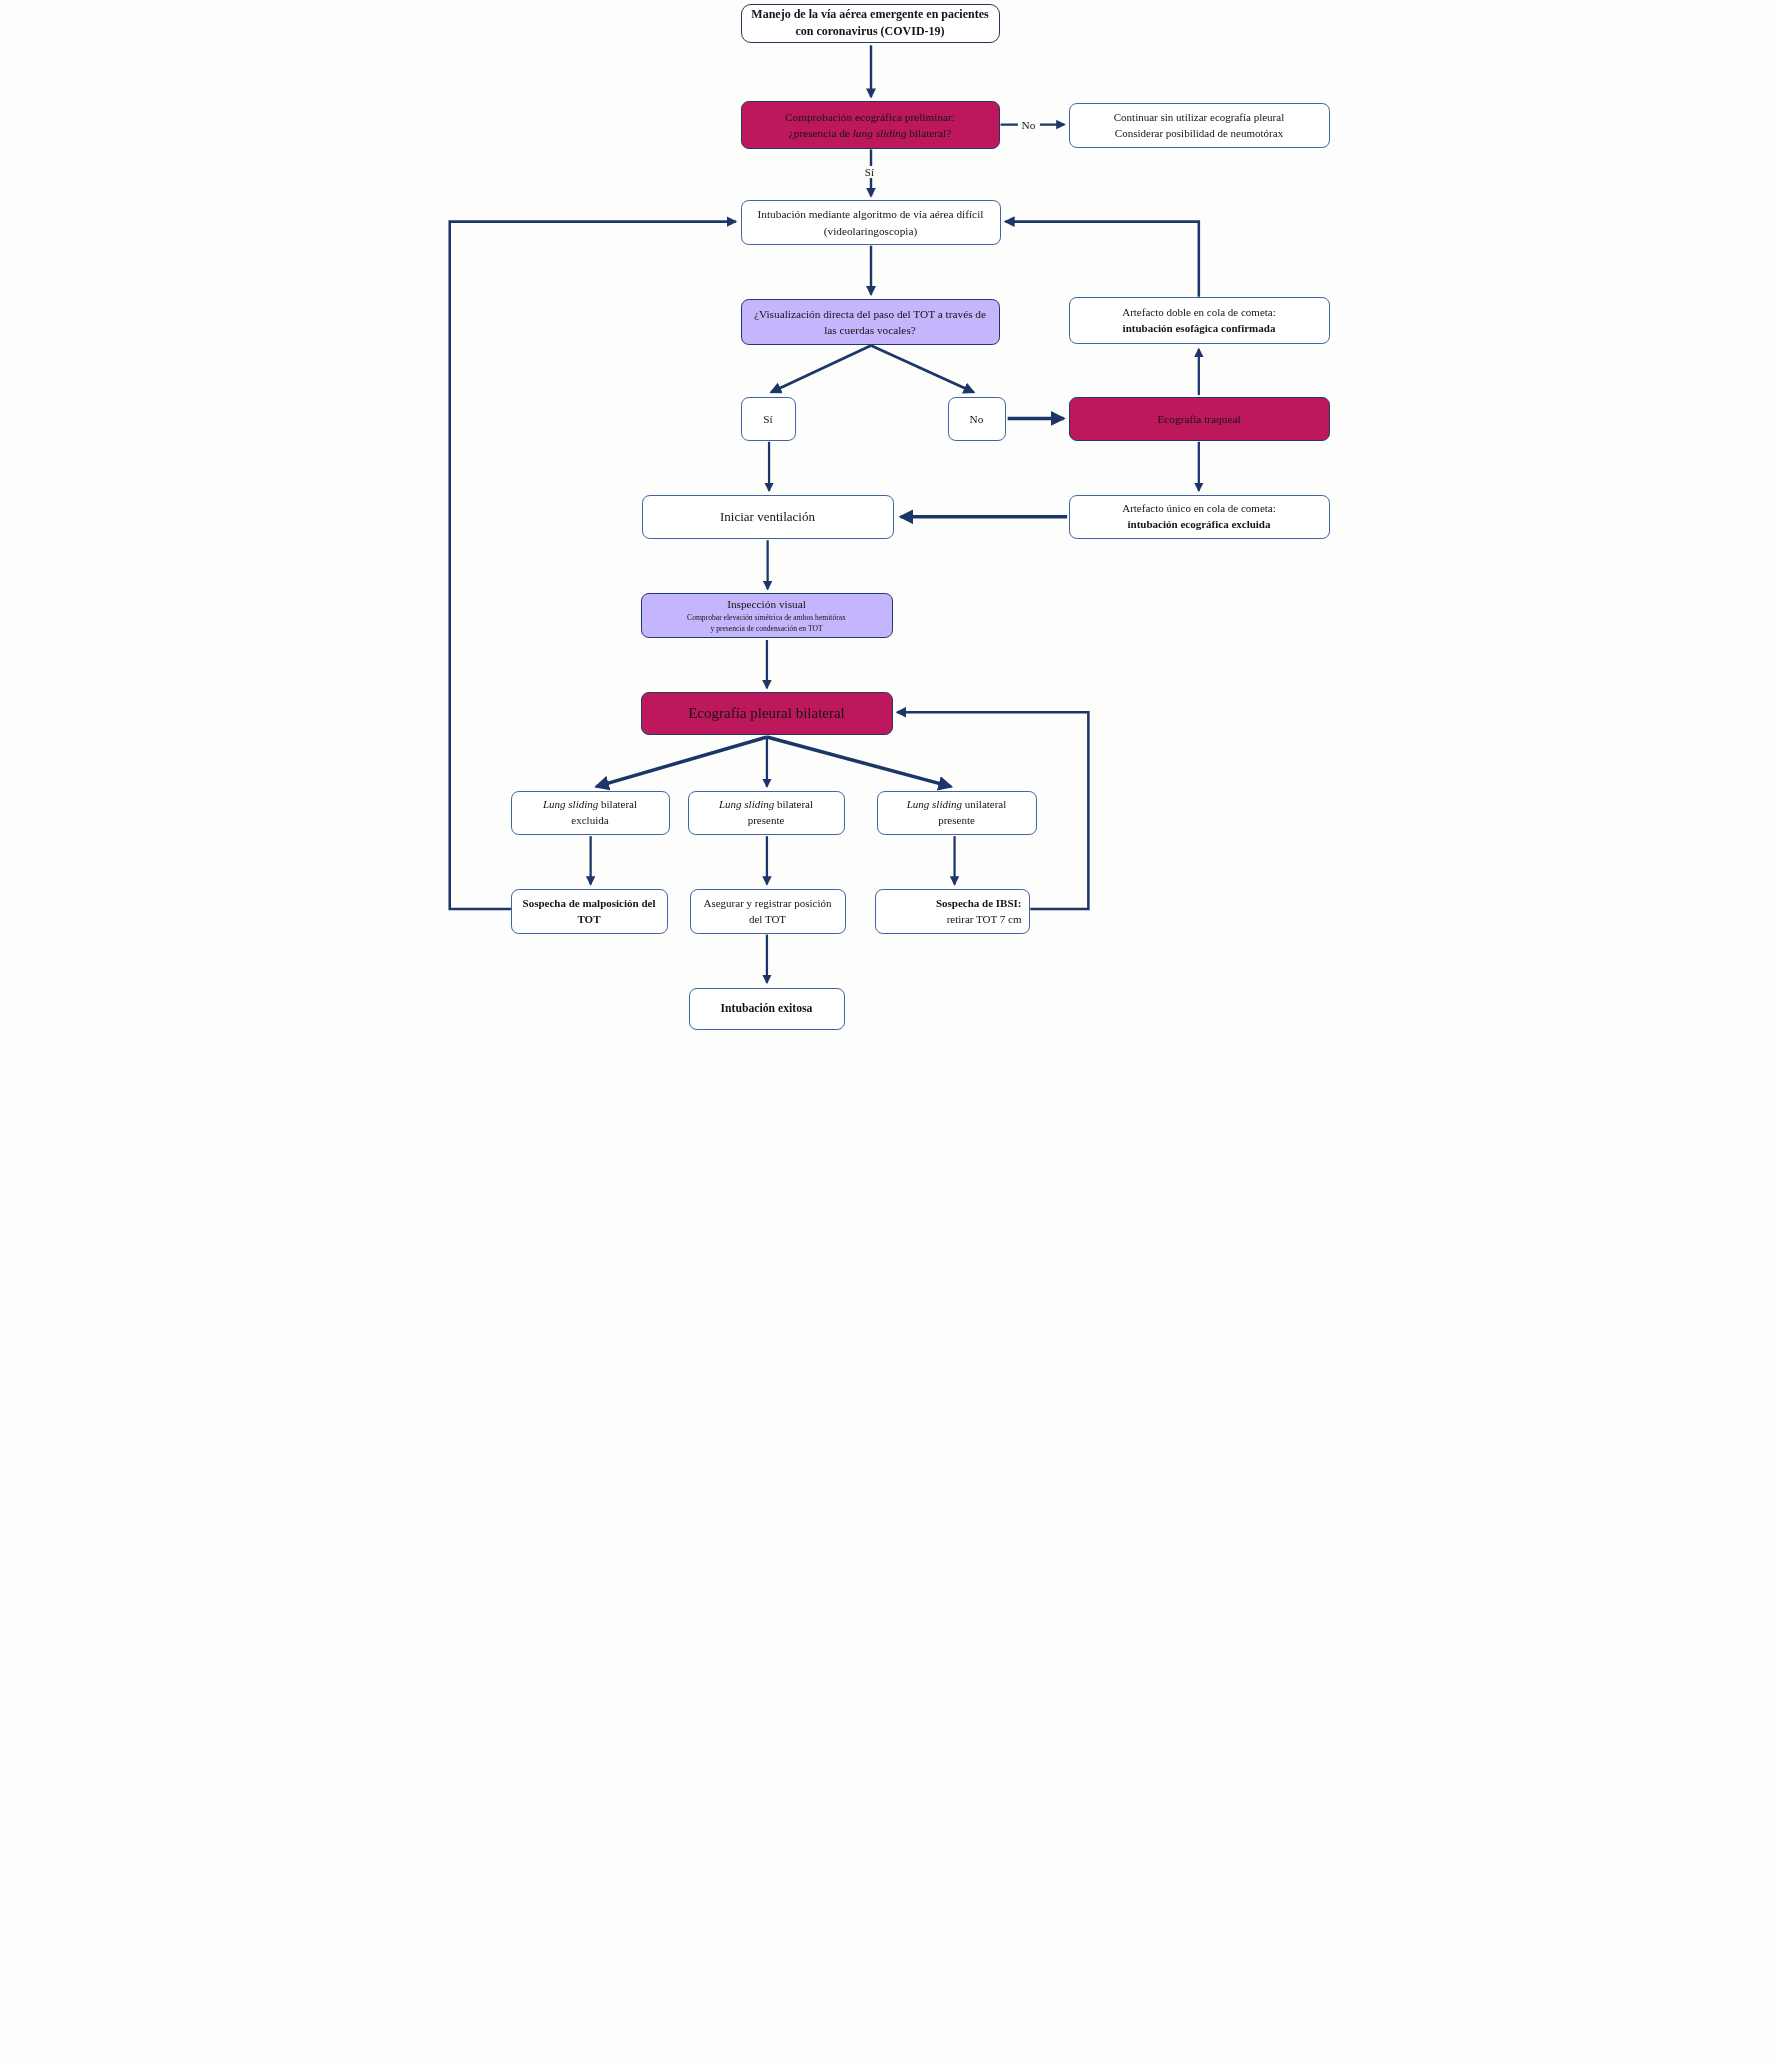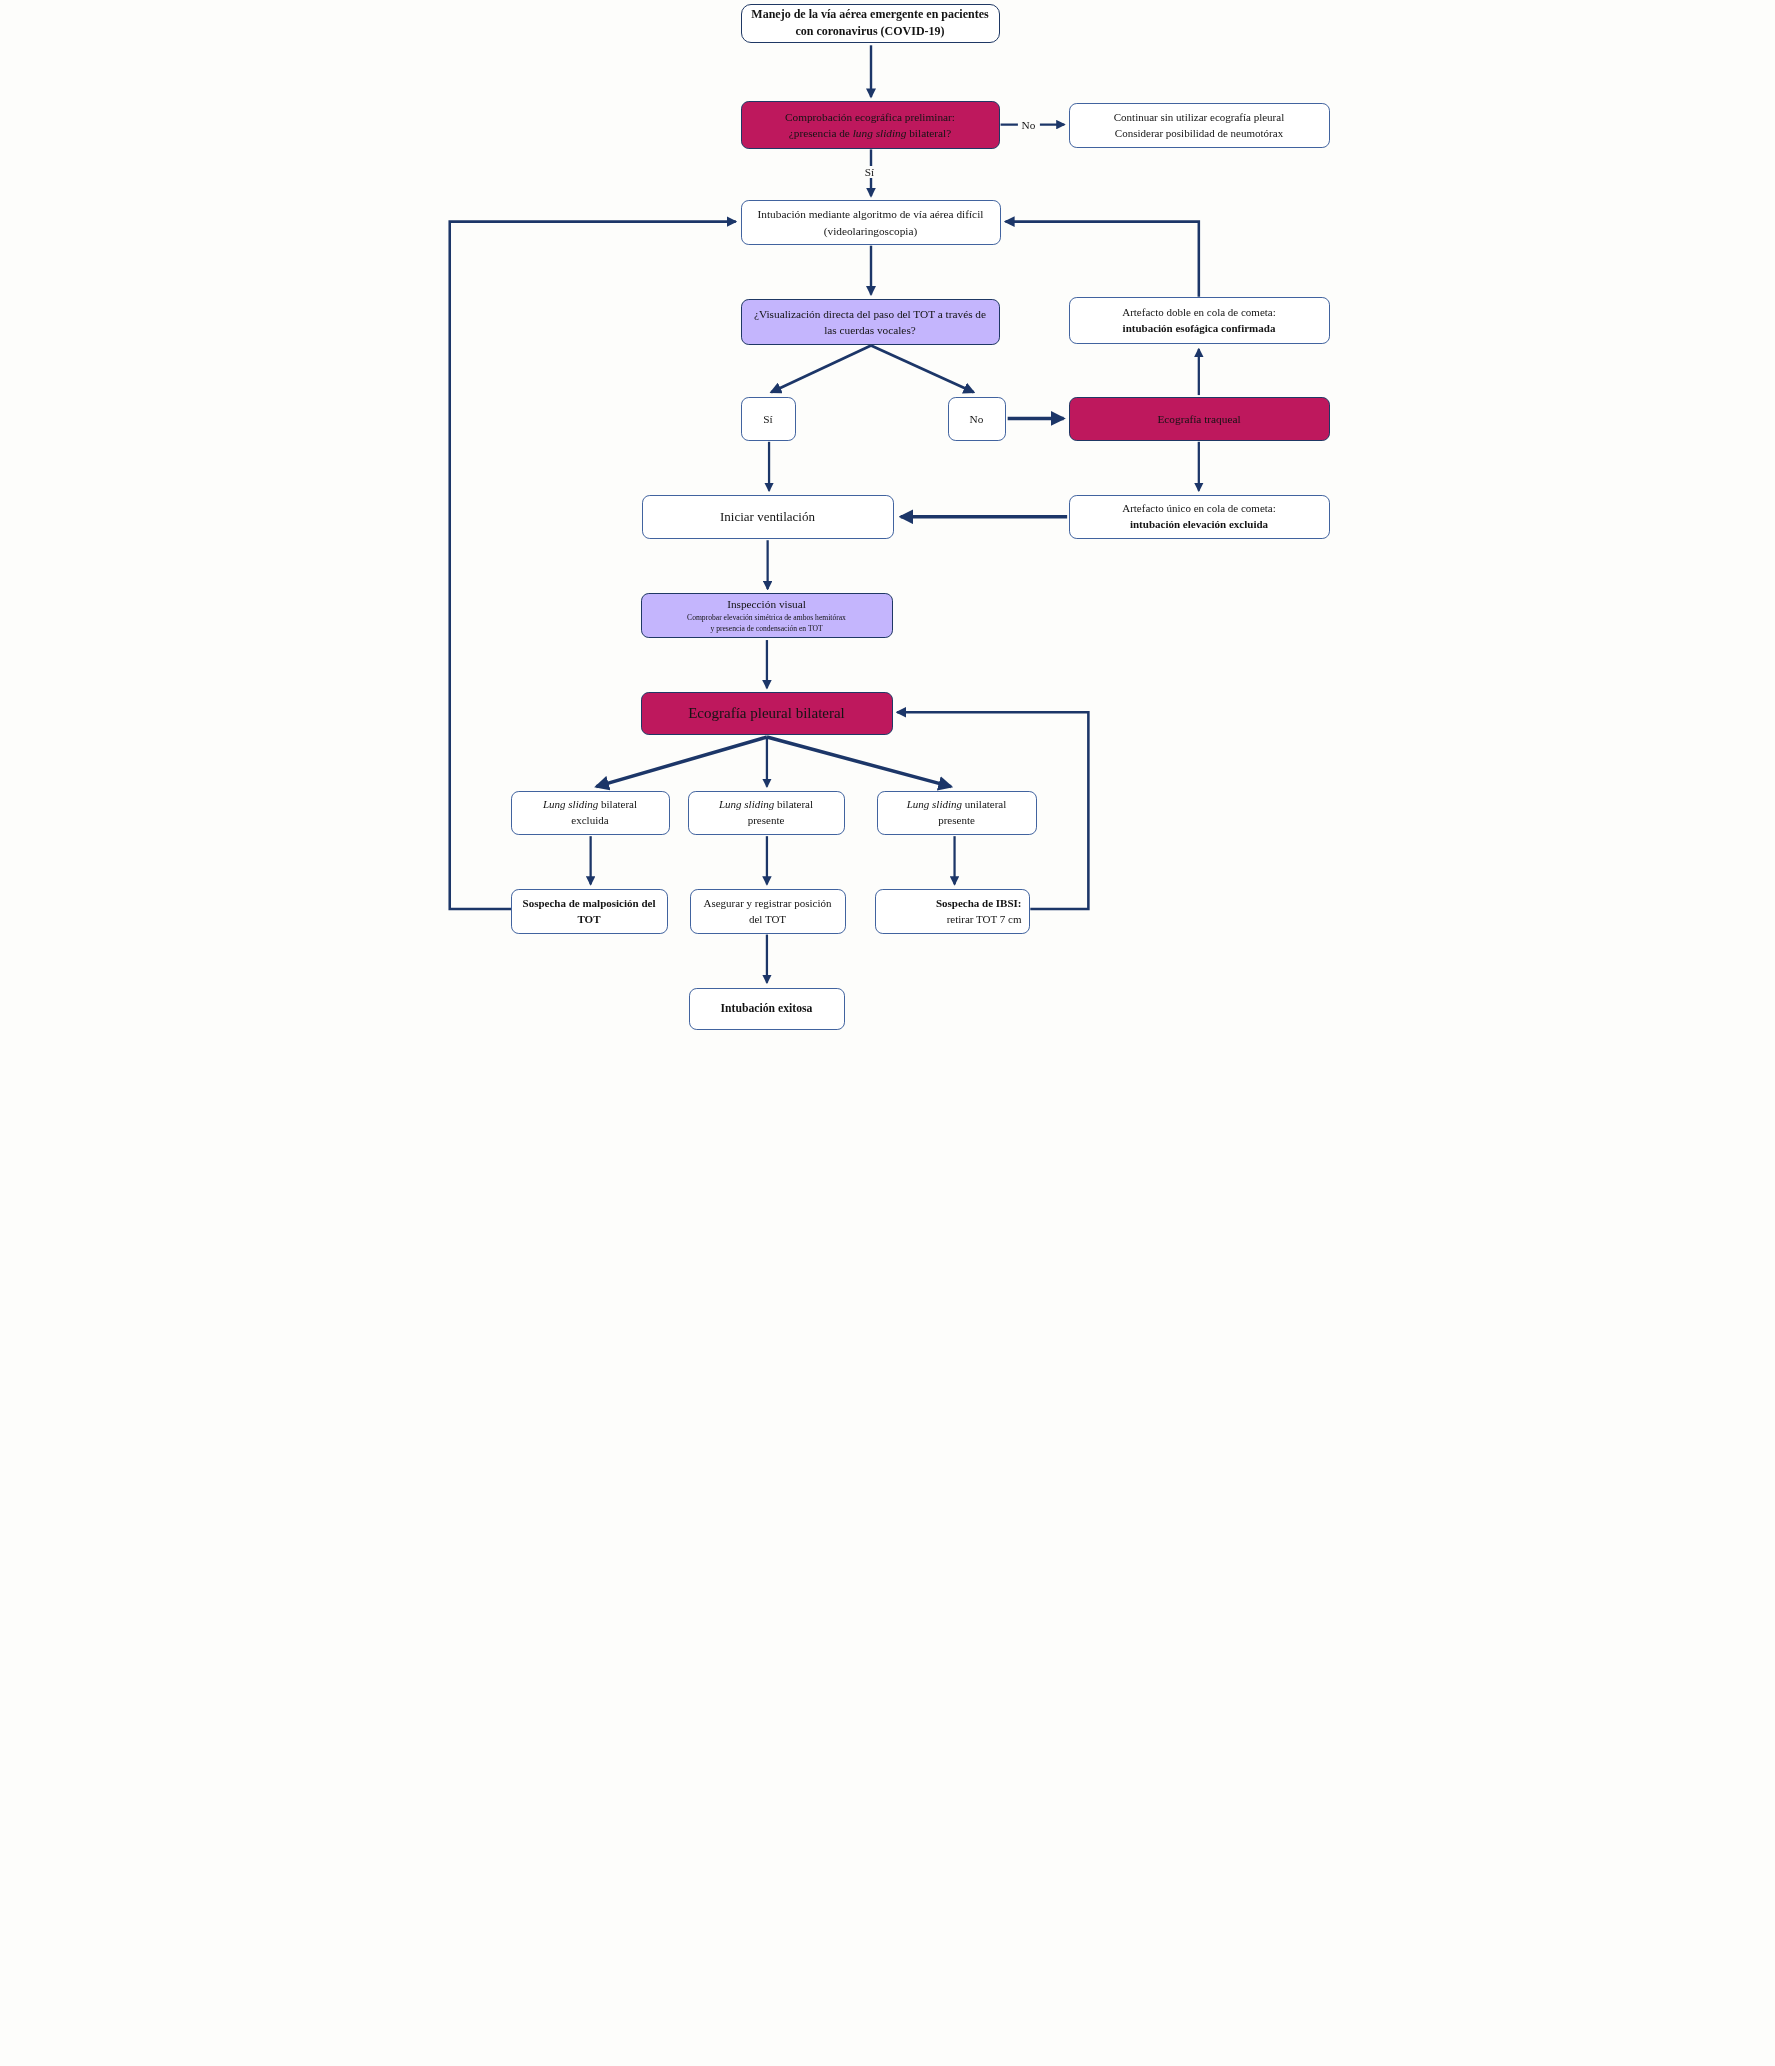--- a/index.html
+++ b/index.html
@@ -117,21 +117,21 @@
   <div class="node yellow" style="left:625px;top:397px;width:261px;height:44px;font-size:11.3px;">
     <span>Ecografía traqueal</span>
   </div>
 
   <div class="node" style="left:198px;top:495px;width:252px;height:44px;font-size:13px;">
     <span>Iniciar ventilación</span>
   </div>
 
   <div class="node" style="left:625px;top:495px;width:261px;height:44px;">
     <span>Artefacto único en cola de cometa:</span>
-    <span class="bold">intubación elevación excluida</span>
+    <span class="bold">intubación ecográfica excluida</span>
   </div>
 
   <div class="node blue" style="left:197px;top:593px;width:252px;height:45px;">
     <span style="font-size:11.3px;">Inspección visual</span>
     <span class="sub">Comprobar elevación simétrica de ambos hemitórax</span>
     <span class="sub" style="margin-top:0;">y presencia de condensación en TOT</span>
   </div>
 
   <div class="node yellow" style="left:197px;top:692px;width:252px;height:43px;font-size:15px;">
     <span>Ecografía pleural bilateral</span>

